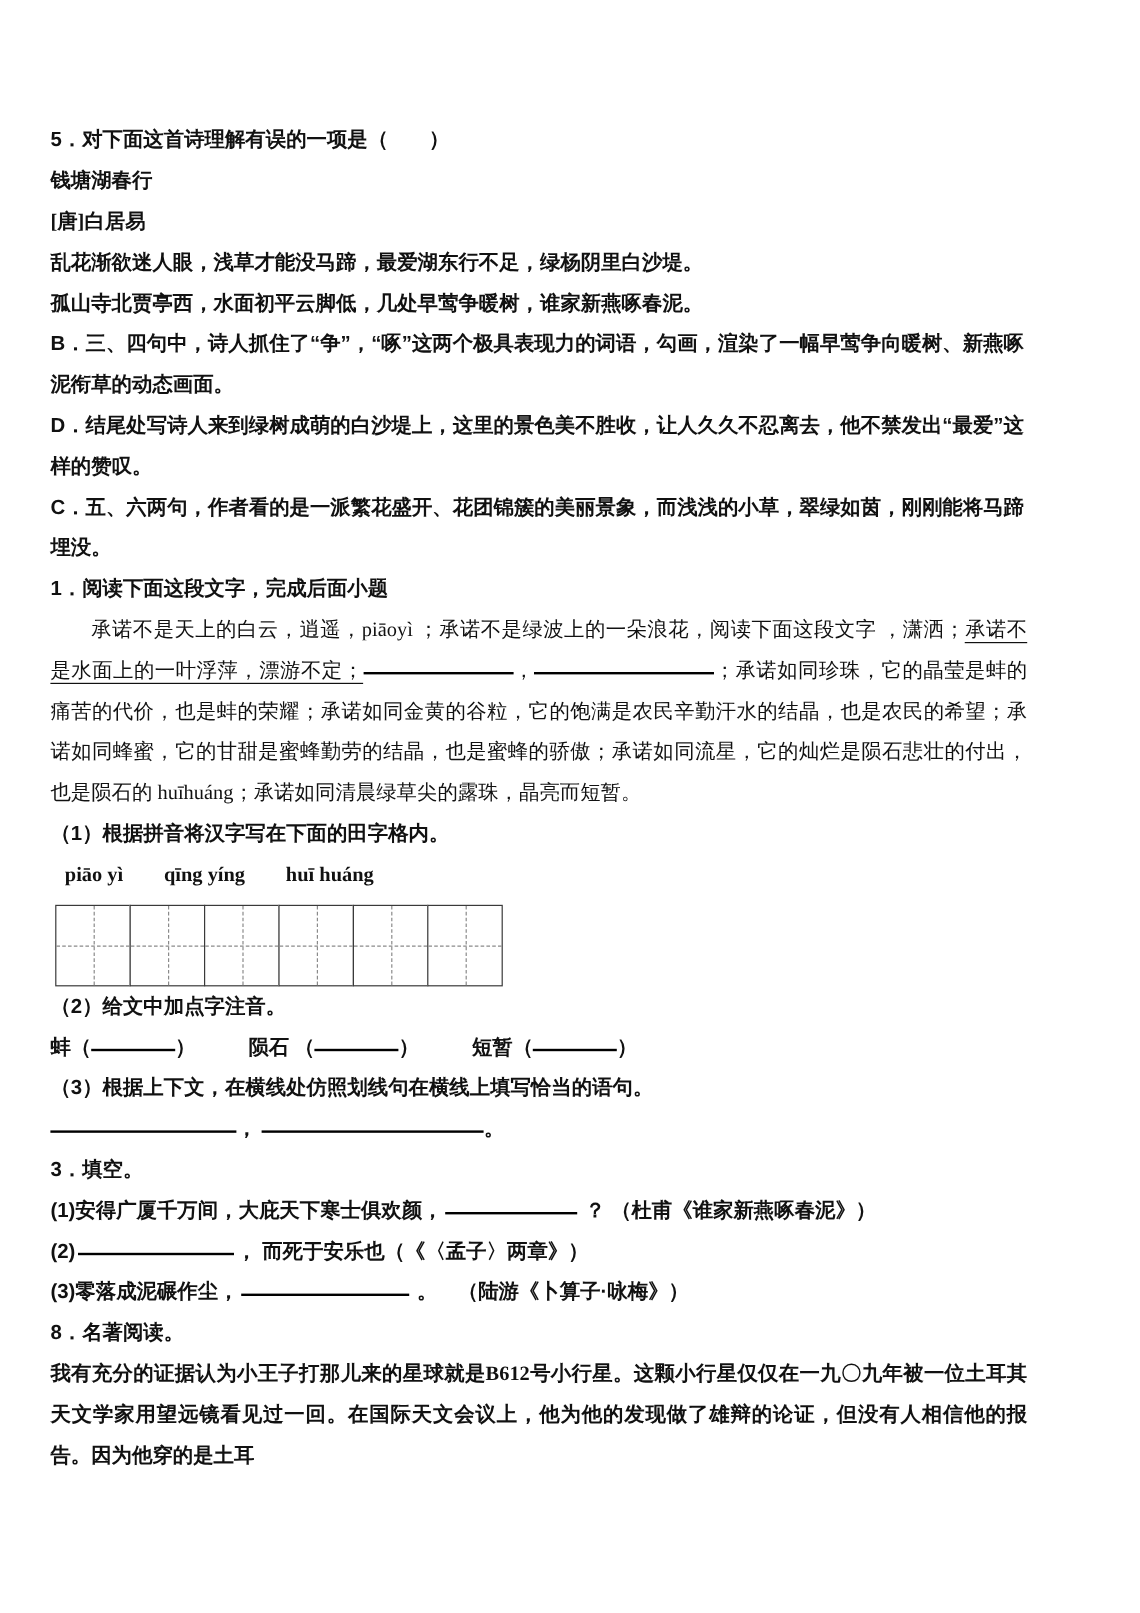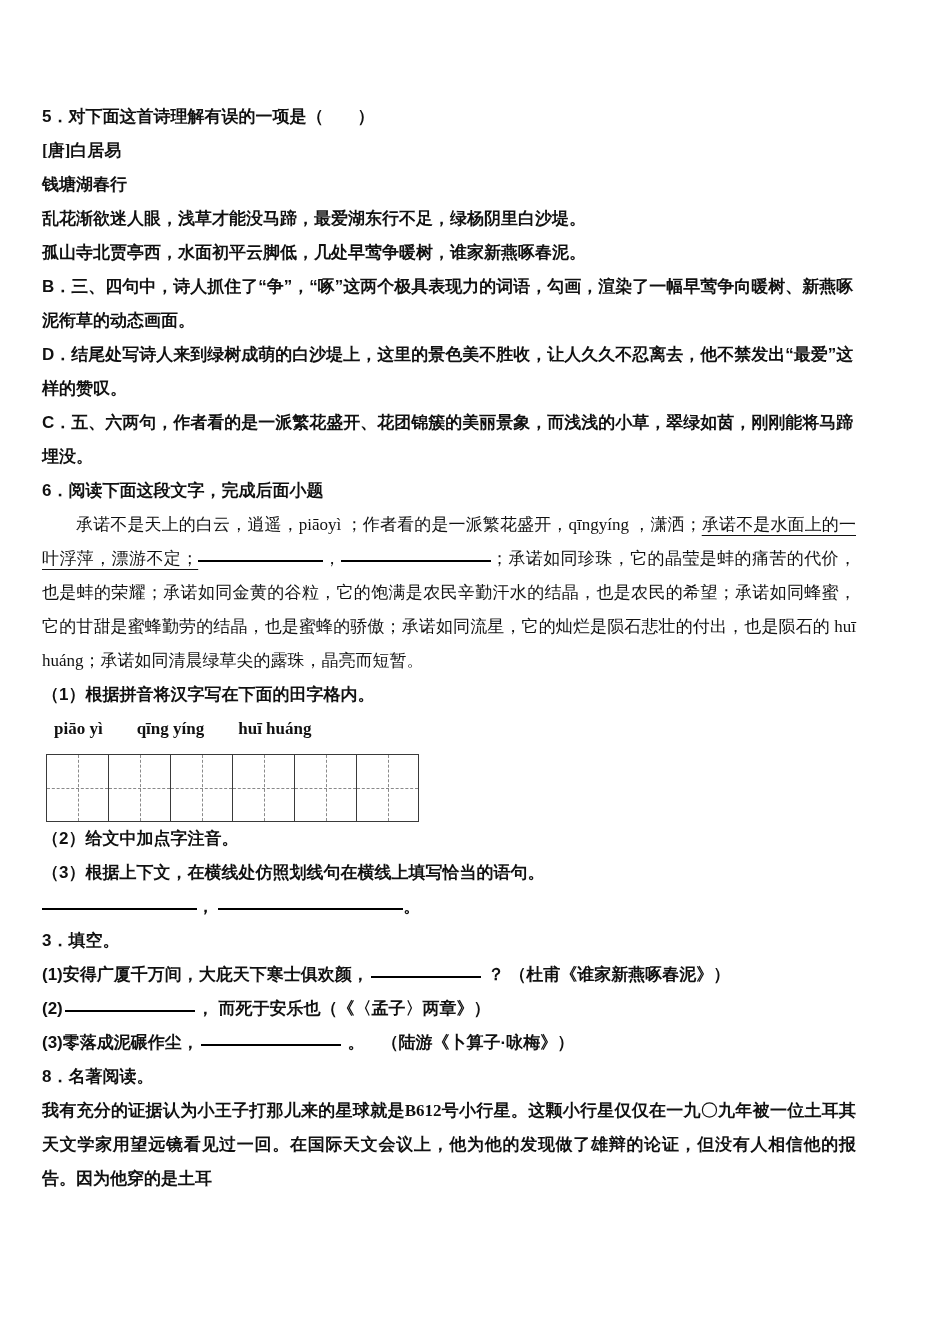--- a/index.html
+++ b/index.html
@@ -76,30 +76,30 @@
   .sub3 { margin-top: 6px; }
   .phon-group { margin-right: 44px; }
   .q7-item .blank { margin: 0 2px; }
 </style>
 </head>
 <body>
 
 <div class="page">
 
   <p class="line hei">5．对下面这首诗理解有误的一项是（　　）</p>
+  <p class="line kai-b">钱塘湖春行</p>
   <p class="line kai-b">[唐]白居易</p>
-  <p class="line kai-b">钱塘湖春行</p>
   <p class="line kai-b">乱花渐欲迷人眼，浅草才能没马蹄，最爱湖东行不足，绿杨阴里白沙堤。</p>
   <p class="line kai-b">孤山寺北贾亭西，水面初平云脚低，几处早莺争暖树，谁家新燕啄春泥。</p>
   <p class="line hei">B．三、四句中，诗人抓住了“争”，“啄”这两个极具表现力的词语，勾画，渲染了一幅早莺争向暖树、新燕啄泥衔草的动态画面。</p>
   <p class="line hei">D．结尾处写诗人来到绿树成萌的白沙堤上，这里的景色美不胜收，让人久久不忍离去，他不禁发出“最爱”这样的赞叹。</p>
   <p class="line hei">C．五、六两句，作者看的是一派繁花盛开、花团锦簇的美丽景象，而浅浅的小草，翠绿如茵，刚刚能将马蹄埋没。</p>
 
-  <p class="line hei">6．阅读下面这段文字，完成后面小题</p>
-  <p class="line kai passage"><span>承诺不是天上的白云，逍遥，piāoyì ；作者看的是一派繁花盛开，qīngyíng ，潇洒；</span><span class="ul-seg">承诺不是水面上的一叶浮萍，漂游不定；</span><span class="blank w125"></span><span>，</span><span class="blank w150"></span><span>；</span><span>承诺如同珍珠，它的晶莹是蚌的痛苦的代价，也是蚌的荣耀；承诺如同金黄的谷粒，它的饱满是农民辛勤汗水的结晶，也是农民的希望；承诺如同蜂蜜，它的甘甜是蜜蜂勤劳的结晶，也是蜜蜂的骄傲；承诺如同流星，它的灿烂是陨石悲壮的付出，也是陨石的 huīhuáng；承诺如同清晨绿草尖的露珠，晶亮而短暂。</span></p>
+  <p class="line hei">1．阅读下面这段文字，完成后面小题</p>
+  <p class="line kai passage"><span>承诺不是天上的白云，逍遥，piāoyì ；承诺不是绿波上的一朵浪花，阅读下面这段文字 ，潇洒；</span><span class="ul-seg">承诺不是水面上的一叶浮萍，漂游不定；</span><span class="blank w125"></span><span>，</span><span class="blank w150"></span><span>；</span><span>承诺如同珍珠，它的晶莹是蚌的痛苦的代价，也是蚌的荣耀；承诺如同金黄的谷粒，它的饱满是农民辛勤汗水的结晶，也是农民的希望；承诺如同蜂蜜，它的甘甜是蜜蜂勤劳的结晶，也是蜜蜂的骄傲；承诺如同流星，它的灿烂是陨石悲壮的付出，也是陨石的 huīhuáng；承诺如同清晨绿草尖的露珠，晶亮而短暂。</span></p>
 
   <p class="line hei sub1">（1）根据拼音将汉字写在下面的田字格内。</p>
   <p class="line kai-b pinyin-row"><span class="py-word">piāo yì</span><span class="py-word">qīng yíng</span><span class="py-word">huī huáng</span></p>
 
   <div class="tzg">
       <div class="tzg-cell">
         <div class="tzg-h"></div>
         <div class="tzg-v"></div>
       </div>
       <div class="tzg-cell">
@@ -118,20 +118,21 @@
         <div class="tzg-h"></div>
         <div class="tzg-v"></div>
       </div>
       <div class="tzg-cell">
         <div class="tzg-h"></div>
         <div class="tzg-v"></div>
       </div>
     </div>
 
   <p class="line hei sub2">（2）给文中加点字注音。</p>
+  <p class="line kai-b"><span class="phon-group"><span>蚌（</span><span class="blank w70"></span><span>）</span></span><span class="phon-group"><span>陨石 （</span><span class="blank w70"></span><span>）</span></span><span class="phon-group"><span>短暂（</span><span class="blank w70"></span><span>）</span></span></p>
 
   <p class="line hei sub3">（3）根据上下文，在横线处仿照划线句在横线上填写恰当的语句。</p>
   <p class="line kai-b"><span class="blank w155"></span><span>，</span> <span class="blank w185"></span><span>。</span></p>
 
   <p class="line hei">3．填空。</p>
   <p class="line hei q7-item"><span>(1)安得广厦千万间，大庇天下寒士俱欢颜，</span><span class="blank w110"></span><span> ？ （杜甫《谁家新燕啄春泥》）</span></p>
   <p class="line hei q7-item"><span>(2)</span><span class="blank w130"></span><span>， 而死于安乐也（《〈孟子〉两章》）</span></p>
   <p class="line hei q7-item"><span>(3)零落成泥碾作尘，</span><span class="blank w140"></span><span> 。　（陆游《卜算子·咏梅》）</span></p>
 
   <p class="line hei">8．名著阅读。</p>

